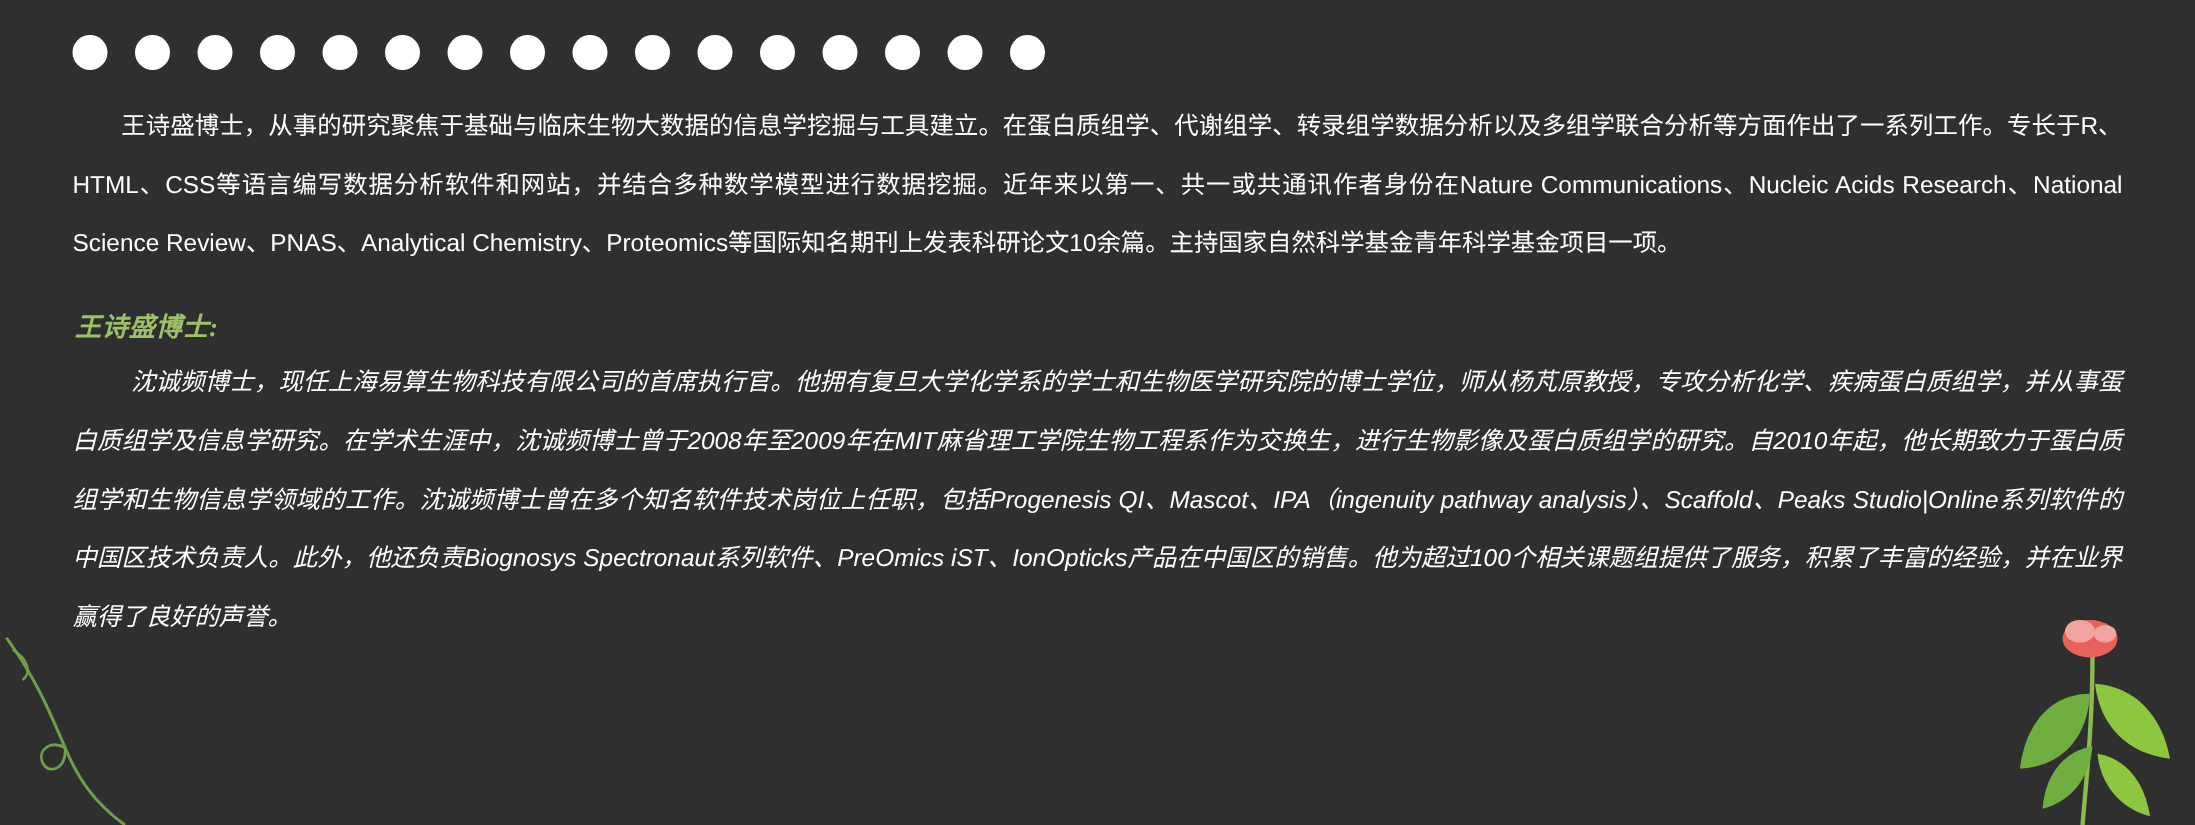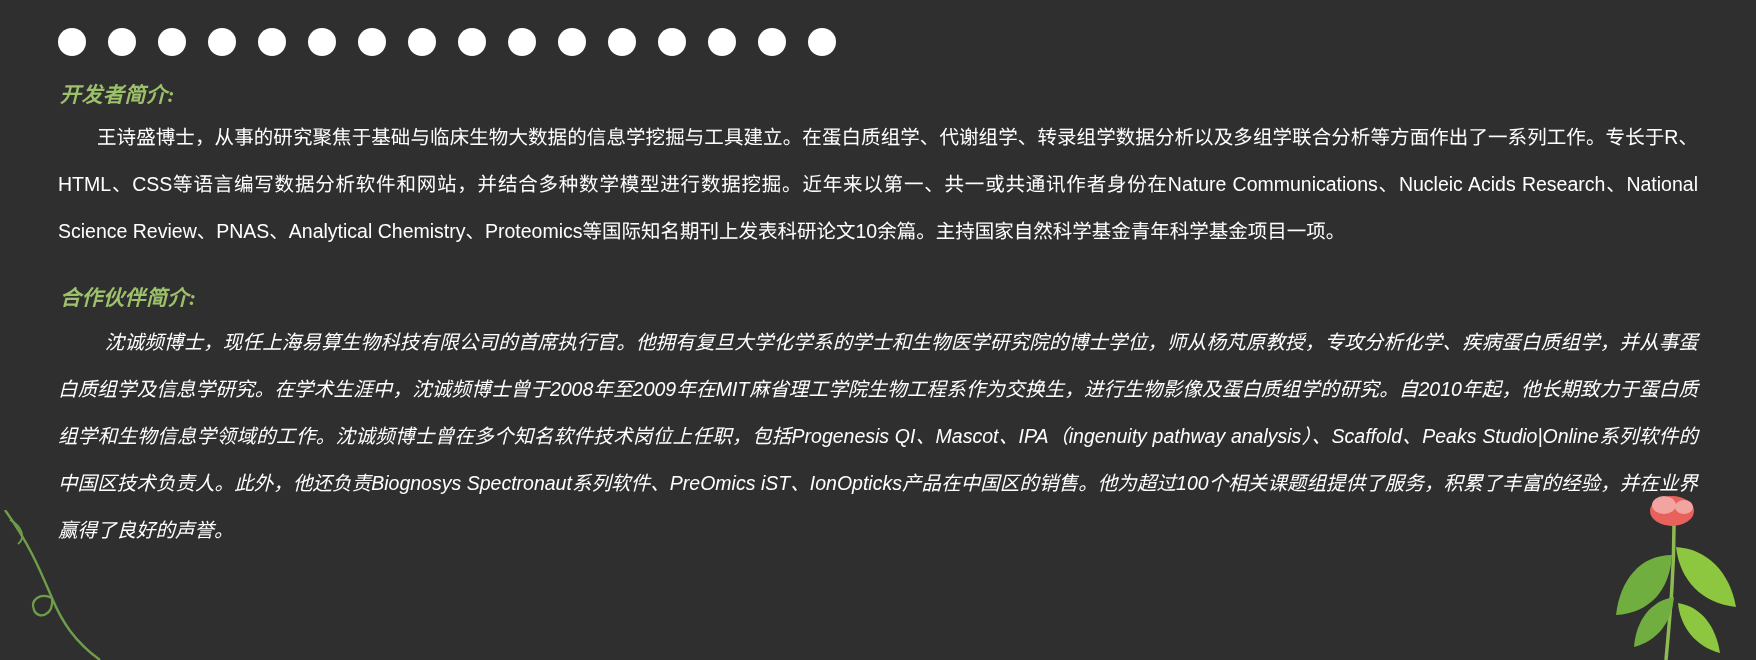--- a/index.html
+++ b/index.html
@@ -109,26 +109,25 @@
       <div class="dot" style="background: rgb(255, 255, 255);"></div>
       <div class="dot" style="background: rgb(255, 255, 255);"></div>
       <div class="dot" style="background: rgb(255, 255, 255);"></div>
       <div class="dot" style="background: rgb(255, 255, 255);"></div>
       <div class="dot" style="background: rgb(255, 255, 255);"></div>
     </div>
 
   <div class="content">
 
     <div class="block-1">
-      <div class="section-title">开发者简介:</div>
       <p class="para">王诗盛博士，从事的研究聚焦于基础与临床生物大数据的信息学挖掘与工具建立。在蛋白质组学、代谢组学、转录组学数据分析以及多组学联合分析等方面作出了一系列工作。专长于R、HTML、CSS等语言编写数据分析软件和网站，并结合多种数学模型进行数据挖掘。近年来以第一、共一或共通讯作者身份在Nature Communications、Nucleic Acids Research、National Science Review、PNAS、Analytical Chemistry、Proteomics等国际知名期刊上发表科研论文10余篇。主持国家自然科学基金青年科学基金项目一项。</p>
     </div>
 
     <div class="block-2">
-      <div class="section-title">合作伙伴简介:</div>
+      <div class="section-title">王诗盛博士:</div>
       <p class="para">沈诚频博士，现任上海易算生物科技有限公司的首席执行官。他拥有复旦大学化学系的学士和生物医学研究院的博士学位，师从杨芃原教授，专攻分析化学、疾病蛋白质组学，并从事蛋白质组学及信息学研究。在学术生涯中，沈诚频博士曾于2008年至2009年在MIT麻省理工学院生物工程系作为交换生，进行生物影像及蛋白质组学的研究。自2010年起，他长期致力于蛋白质组学和生物信息学领域的工作。沈诚频博士曾在多个知名软件技术岗位上任职，包括Progenesis QI、Mascot、IPA（ingenuity pathway analysis）、Scaffold、Peaks Studio|Online系列软件的中国区技术负责人。此外，他还负责Biognosys Spectronaut系列软件、PreOmics iST、IonOpticks产品在中国区的销售。他为超过100个相关课题组提供了服务，积累了丰富的经验，并在业界赢得了良好的声誉。</p>
     </div>
 
   </div>
 
   <svg class="vine" viewBox="0 0 120 150">
     <path d="M5 0 C 30 35, 40 60, 52 88 C 62 112, 75 132, 100 150" fill="none" stroke="#6f9e4a" stroke-width="2.4"></path>
     <path d="M52 88 C 40 82, 30 90, 34 100 C 38 110, 54 106, 52 88 Z" fill="none" stroke="#6f9e4a" stroke-width="2.2"></path>
     <path d="M10 10 C 22 16, 26 28, 18 34" fill="none" stroke="#6f9e4a" stroke-width="1.8"></path>
   </svg>

